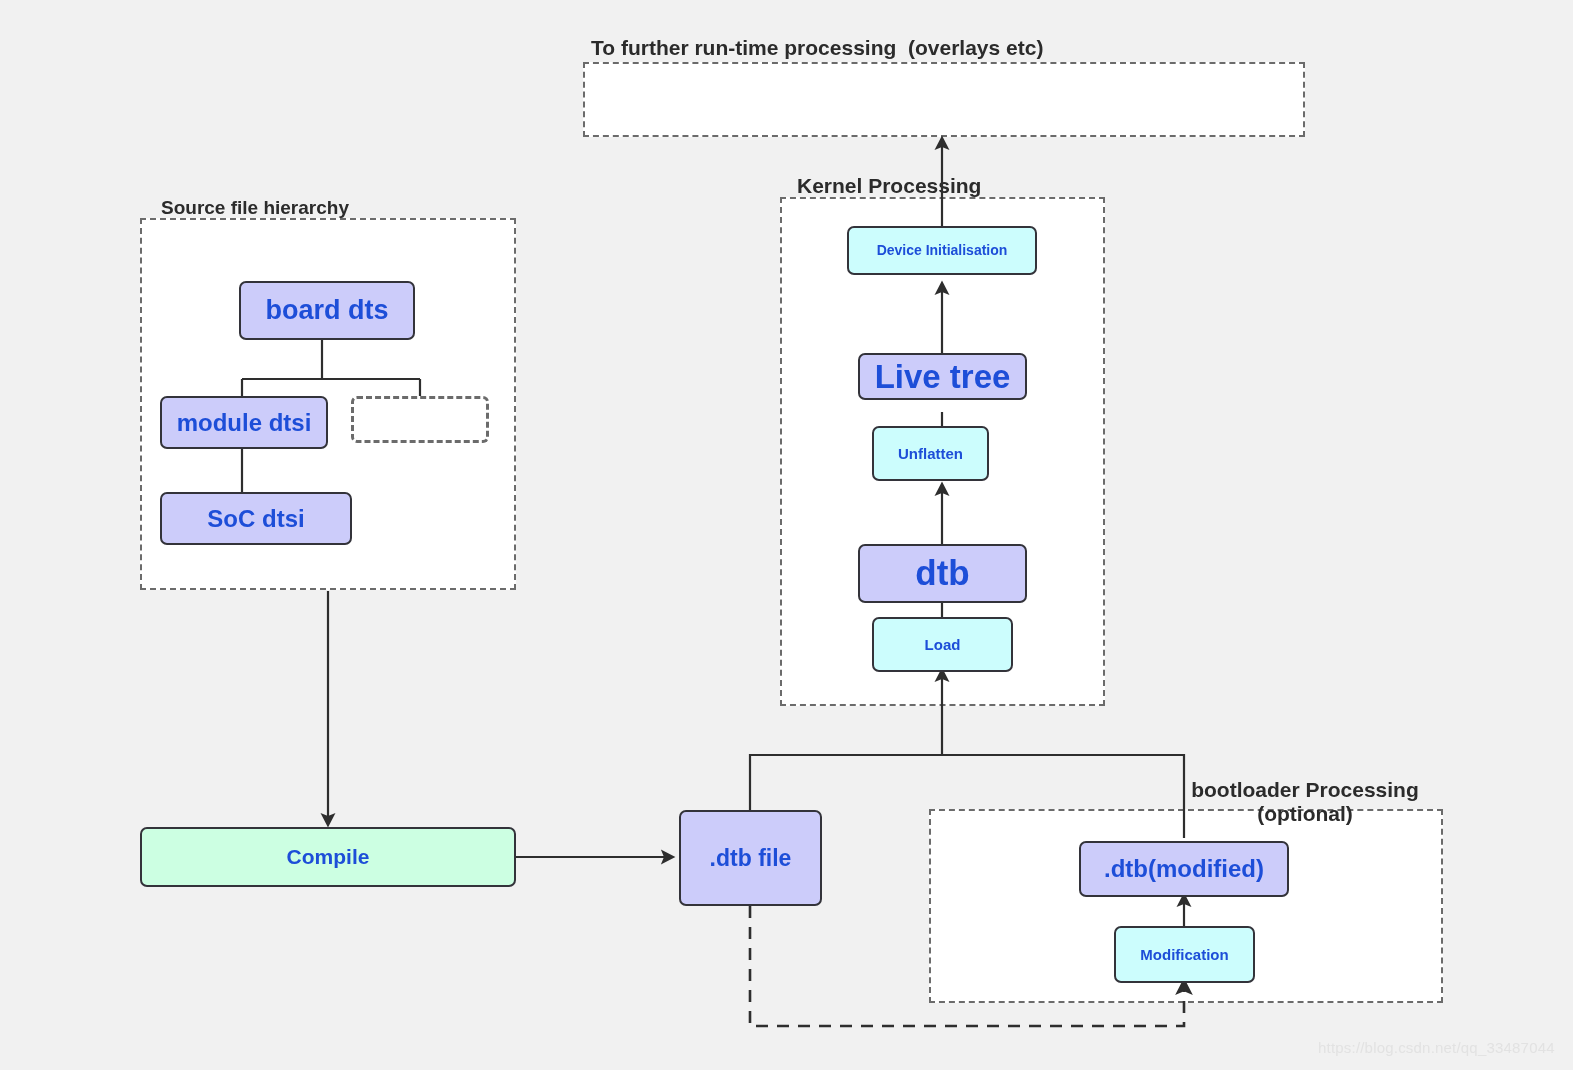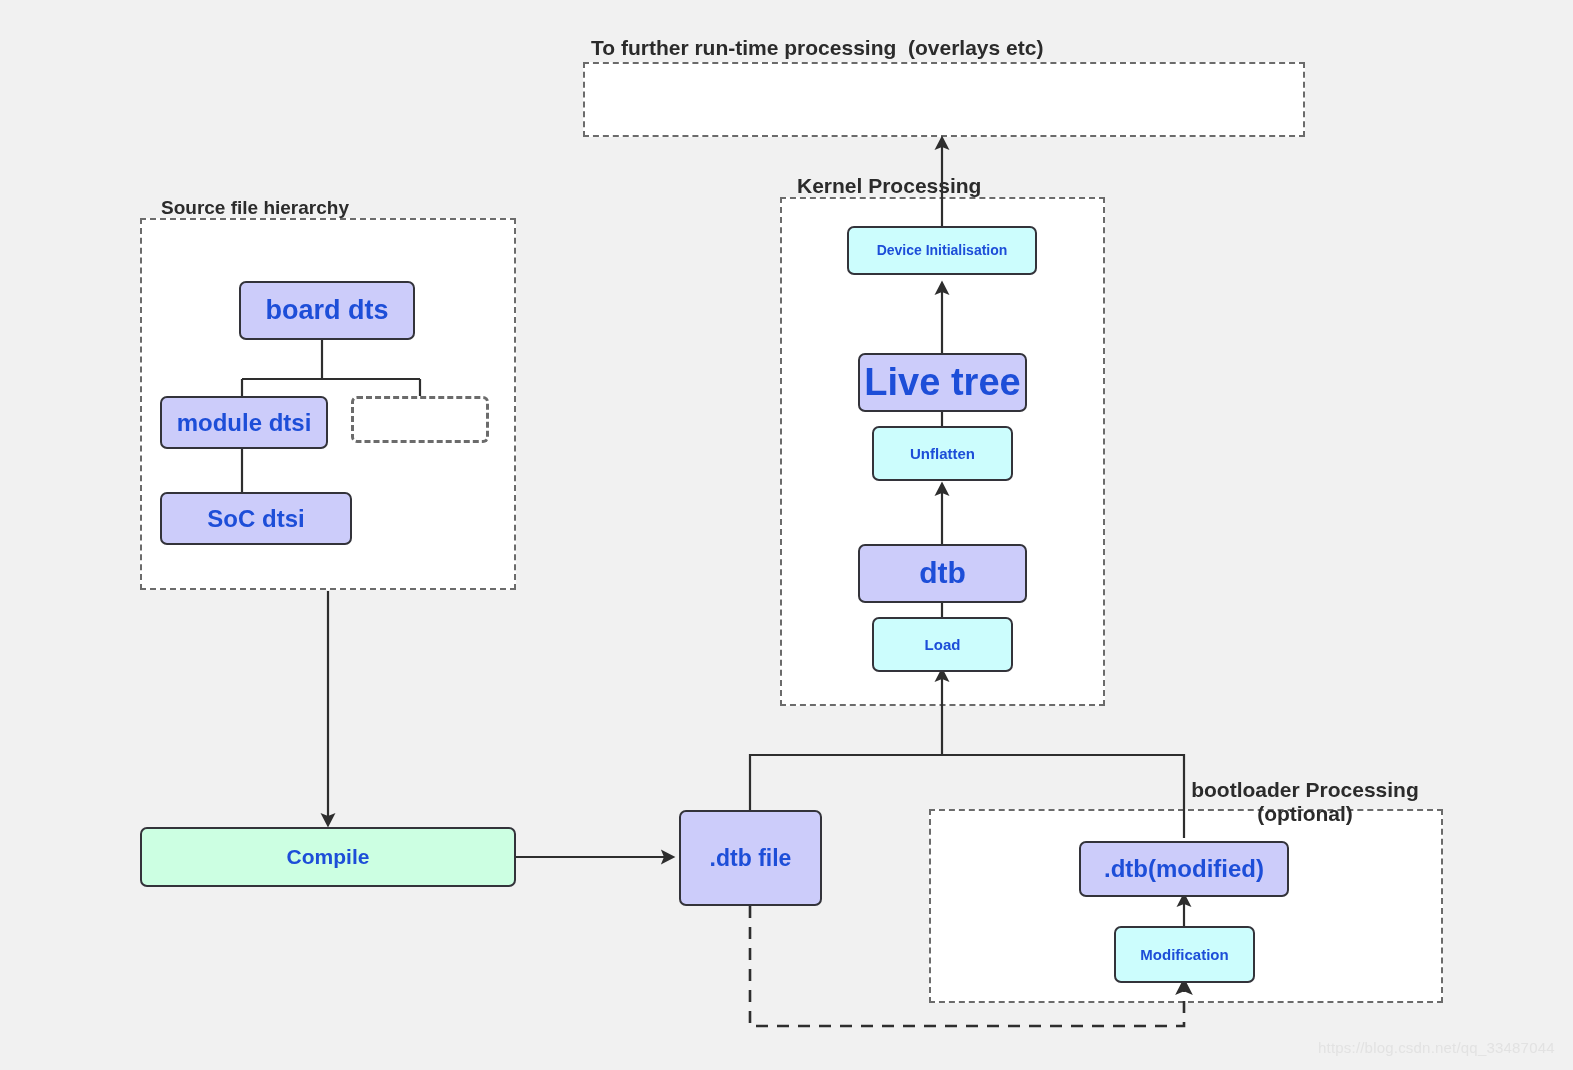--- a/index.html
+++ b/index.html
@@ -150,29 +150,29 @@
   </div>
 
   <div class="node purple" style="left:1079px; top:841px; width:210px; height:56px; font-size:24px;">
     <span>.dtb(modified)</span>
   </div>
 
   <div class="node cyan" style="left:872px; top:617px; width:141px; height:55px; font-size:15px;">
     <span>Load</span>
   </div>
 
-  <div class="node purple" style="left:858px; top:544px; width:169px; height:59px; font-size:30px;">
+  <div class="node purple" style="left:858px; top:544px; width:169px; height:59px; font-size:35px;">
     <span>dtb</span>
   </div>
 
-  <div class="node cyan" style="left:872px; top:426px; width:141px; height:55px; font-size:15px;">
+  <div class="node cyan" style="left:872px; top:426px; width:117px; height:55px; font-size:15px;">
     <span>Unflatten</span>
   </div>
 
-  <div class="node purple" style="left:858px; top:353px; width:169px; height:59px; font-size:38px;">
+  <div class="node purple" style="left:858px; top:353px; width:169px; height:47px; font-size:33px;">
     <span>Live tree</span>
   </div>
 
   <div class="node cyan" style="left:847px; top:226px; width:190px; height:49px; font-size:14px;">
     <span>Device Initialisation</span>
   </div>
 
   <div id="watermark" style="left:1318px; top:1039px;">https://blog.csdn.net/qq_33487044</div>
 
 </div>

